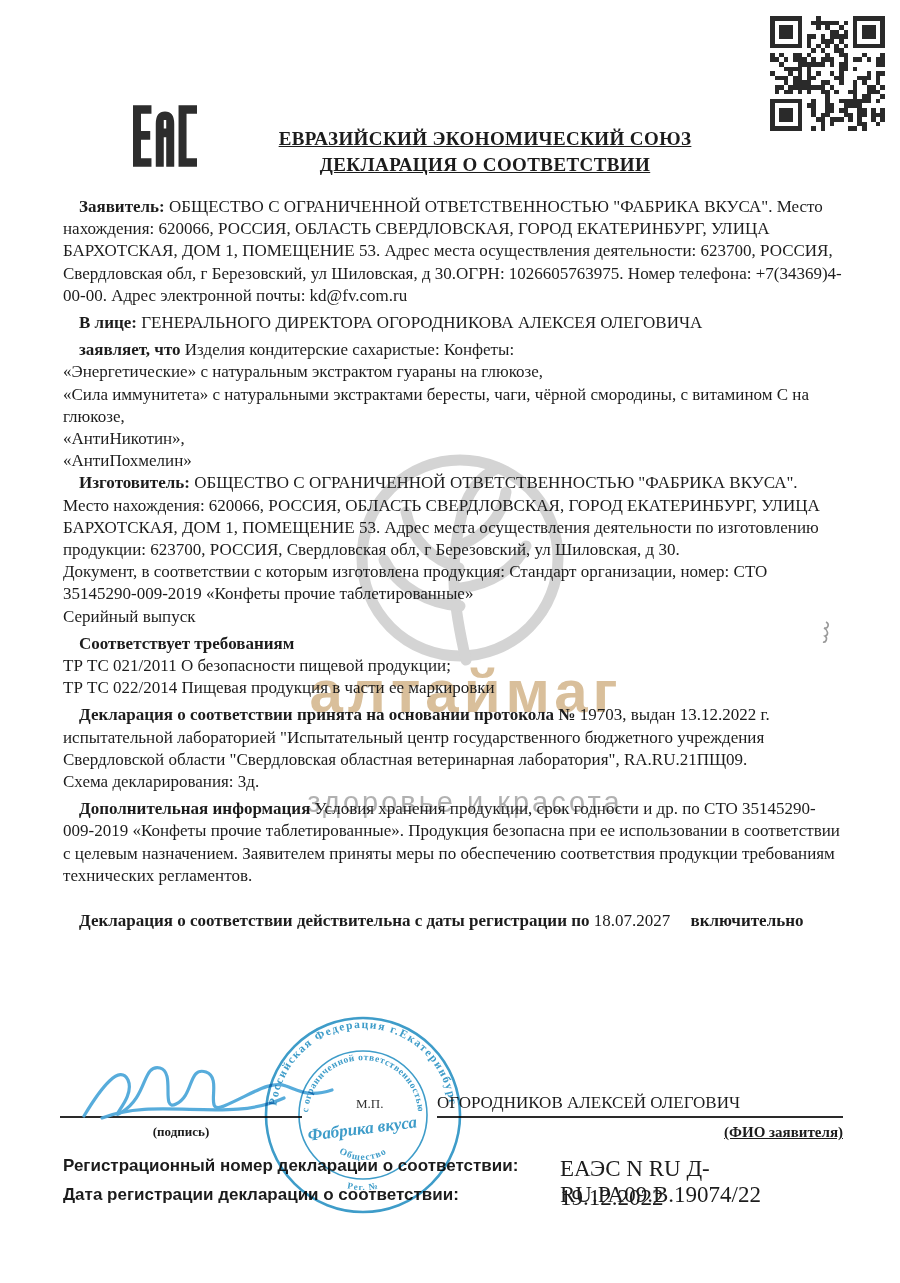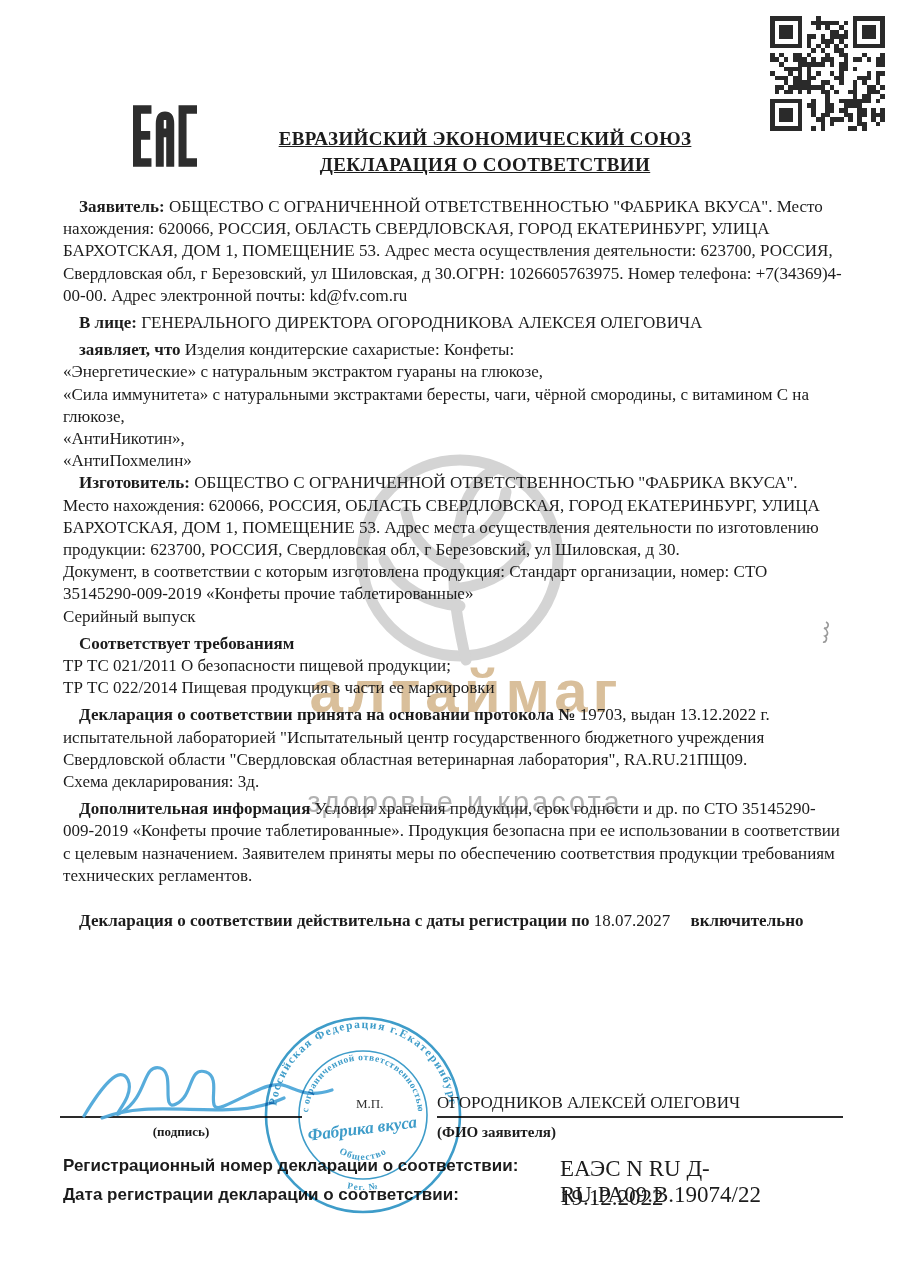--- a/index.html
+++ b/index.html
@@ -31,21 +31,21 @@
     font-family:Liberation Sans, sans-serif;
     font-size:29px;letter-spacing:3px;color:#737373;opacity:.55;}
   
   #signature{left:78px;top:1052px;width:260px;height:84px;z-index:3;}
   #stamp{left:260px;top:1012px;width:206px;height:206px;z-index:4;mix-blend-mode:multiply;opacity:.93;}
   .sig-line{height:2px;background:#2a2a2a;z-index:2;}
   #line-left{left:60px;top:1116px;width:242px;}
   #line-right{left:437px;top:1116px;width:406px;}
   #fio-value{left:437px;top:1093px;width:406px;font-size:17px;z-index:2;}
   #podpis-label{left:60px;top:1124px;width:242px;text-align:center;font-size:13px;font-weight:bold;z-index:2;}
-  #fio-label{left:437px;top:1124px;width:406px;text-align:left;font-size:15px;font-weight:bold;z-index:2;}
+  #fio-label{left:437px;top:1124px;width:406px;text-align:right;font-size:15px;font-weight:bold;z-index:2;text-decoration:underline;}
   
   .reg-label{left:63px;width:500px;font-family:"Liberation Sans","DejaVu Sans",sans-serif;
     font-weight:bold;font-size:17px;z-index:2;}
   .reg-value{left:560px;width:330px;font-size:23px;z-index:2;}
   #reg-num-label{top:1156px;}  #reg-num-value{top:1156px;}
   #reg-date-label{top:1185px;} #reg-date-value{top:1185px;}
   #artifact{left:814px;top:618px;width:22px;height:30px;z-index:2;}
 </style>
 </head>
 <body>

